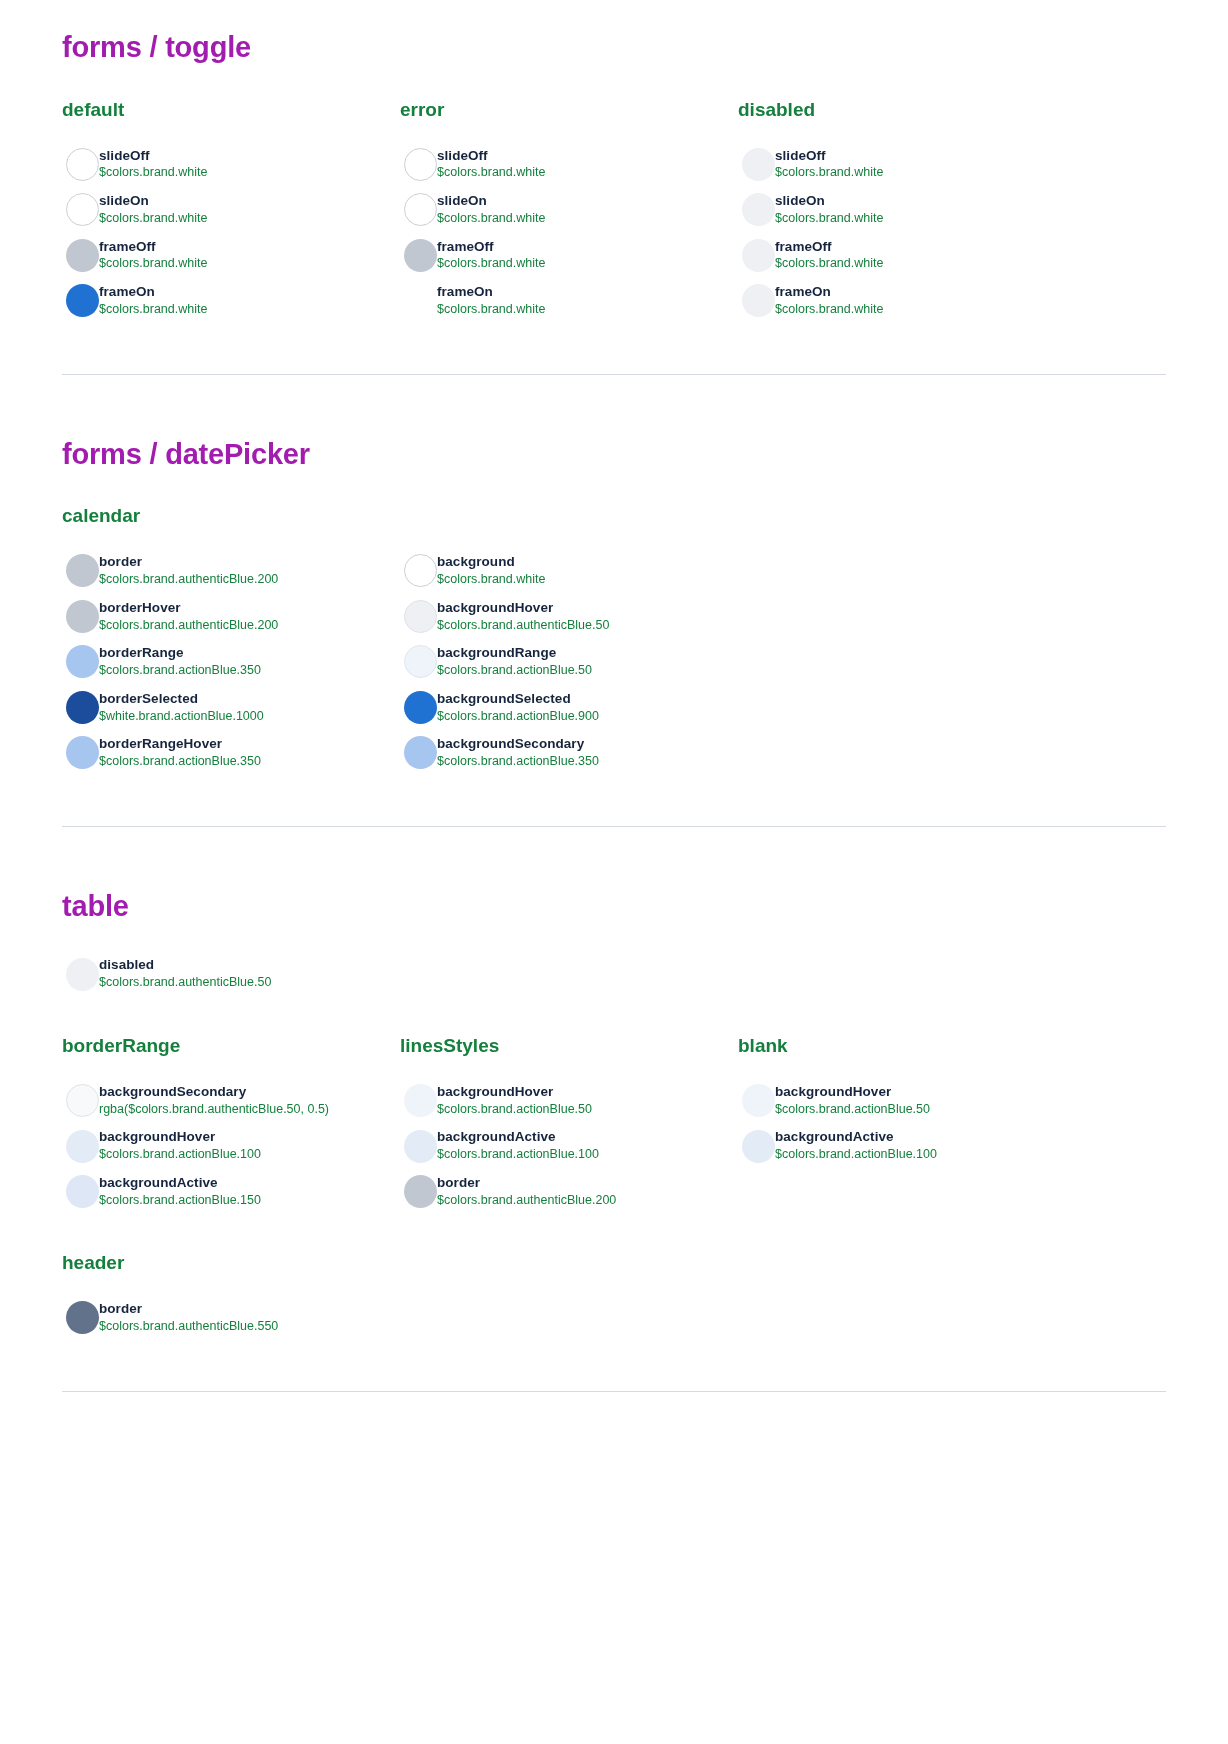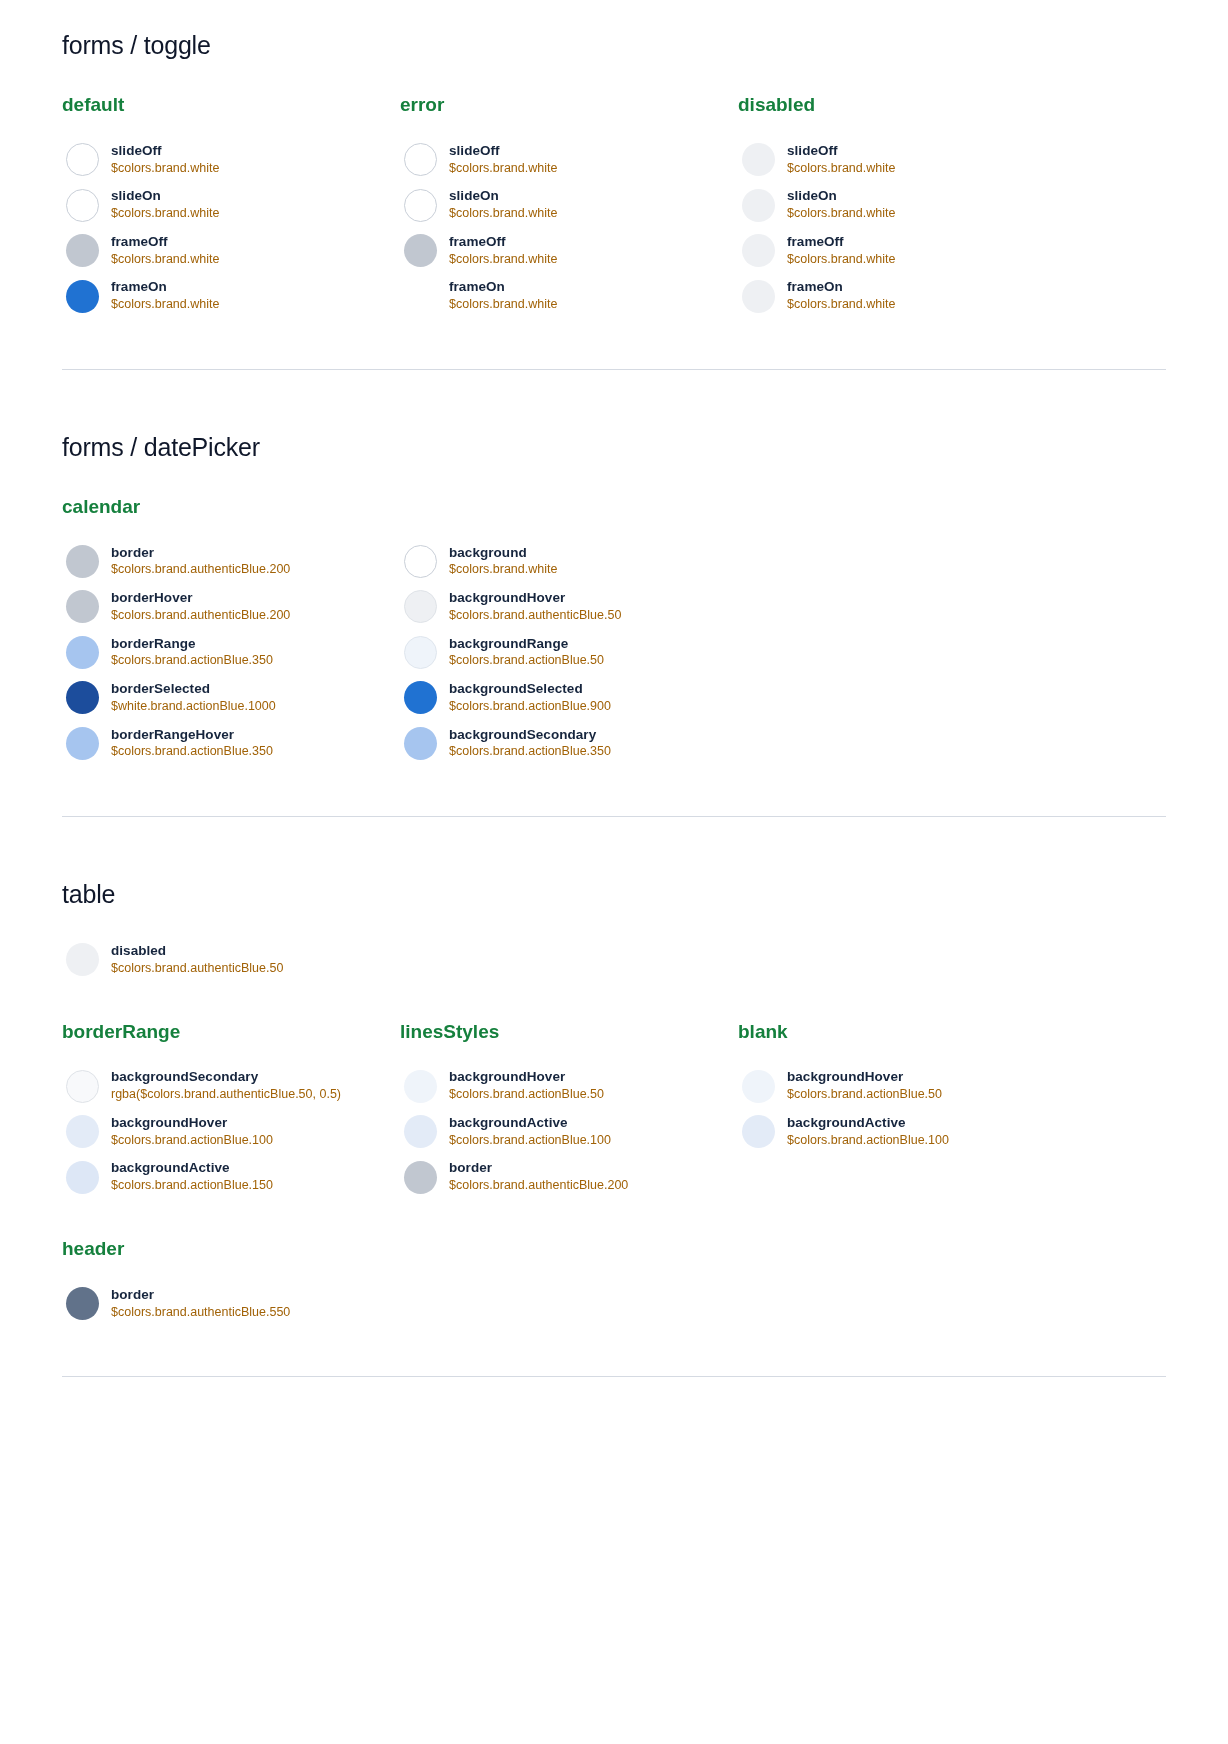--- a/index.html
+++ b/index.html
@@ -13,24 +13,24 @@
     min-height: 1744px;
     font-family: "Liberation Sans", sans-serif;
     color: #16253d;
     -webkit-font-smoothing: antialiased;
   }
   .page {
     padding: 30px 62px 40px 62px;
   }
 
   h1.section-title {
-    font-size: 25px;
-    font-weight: 400;
+    font-size: 29px;
+    font-weight: 700;
     letter-spacing: -0.2px;
-    color: #0f172a;
+    color: #a21caf;
     margin: 0 0 34px 0;
     line-height: 1.2;
   }
   h2.group-title {
     font-size: 19px;
     font-weight: 700;
     color: #15803d;
     margin: 0 0 26px 0;
     line-height: 1.2;
   }
@@ -46,21 +46,21 @@
     gap: 0;
   }
   .cols-2 > .col { width: 338px; flex: 0 0 338px; }
 
   .token-list {
     padding-left: 4px;
   }
   .token-row {
     display: flex;
     align-items: center;
-    gap: 12px;
+    gap: 0;
     margin-bottom: 12px;
   }
   .token-row:last-child { margin-bottom: 0; }
 
   .swatch {
     width: 33px;
     height: 33px;
     flex: 0 0 33px;
     border-radius: 50%;
     background: #ffffff;
@@ -74,21 +74,21 @@
   }
   .token-name {
     font-size: 13.5px;
     font-weight: 700;
     color: #16253d;
     letter-spacing: 0.05px;
   }
   .token-value {
     font-size: 12.5px;
     font-weight: 400;
-    color: #a16207;
+    color: #15803d;
     margin-top: 1px;
   }
 
   .divider {
     height: 1px;
     background: #d5dae2;
     margin: 0;
     border: 0;
   }
 

